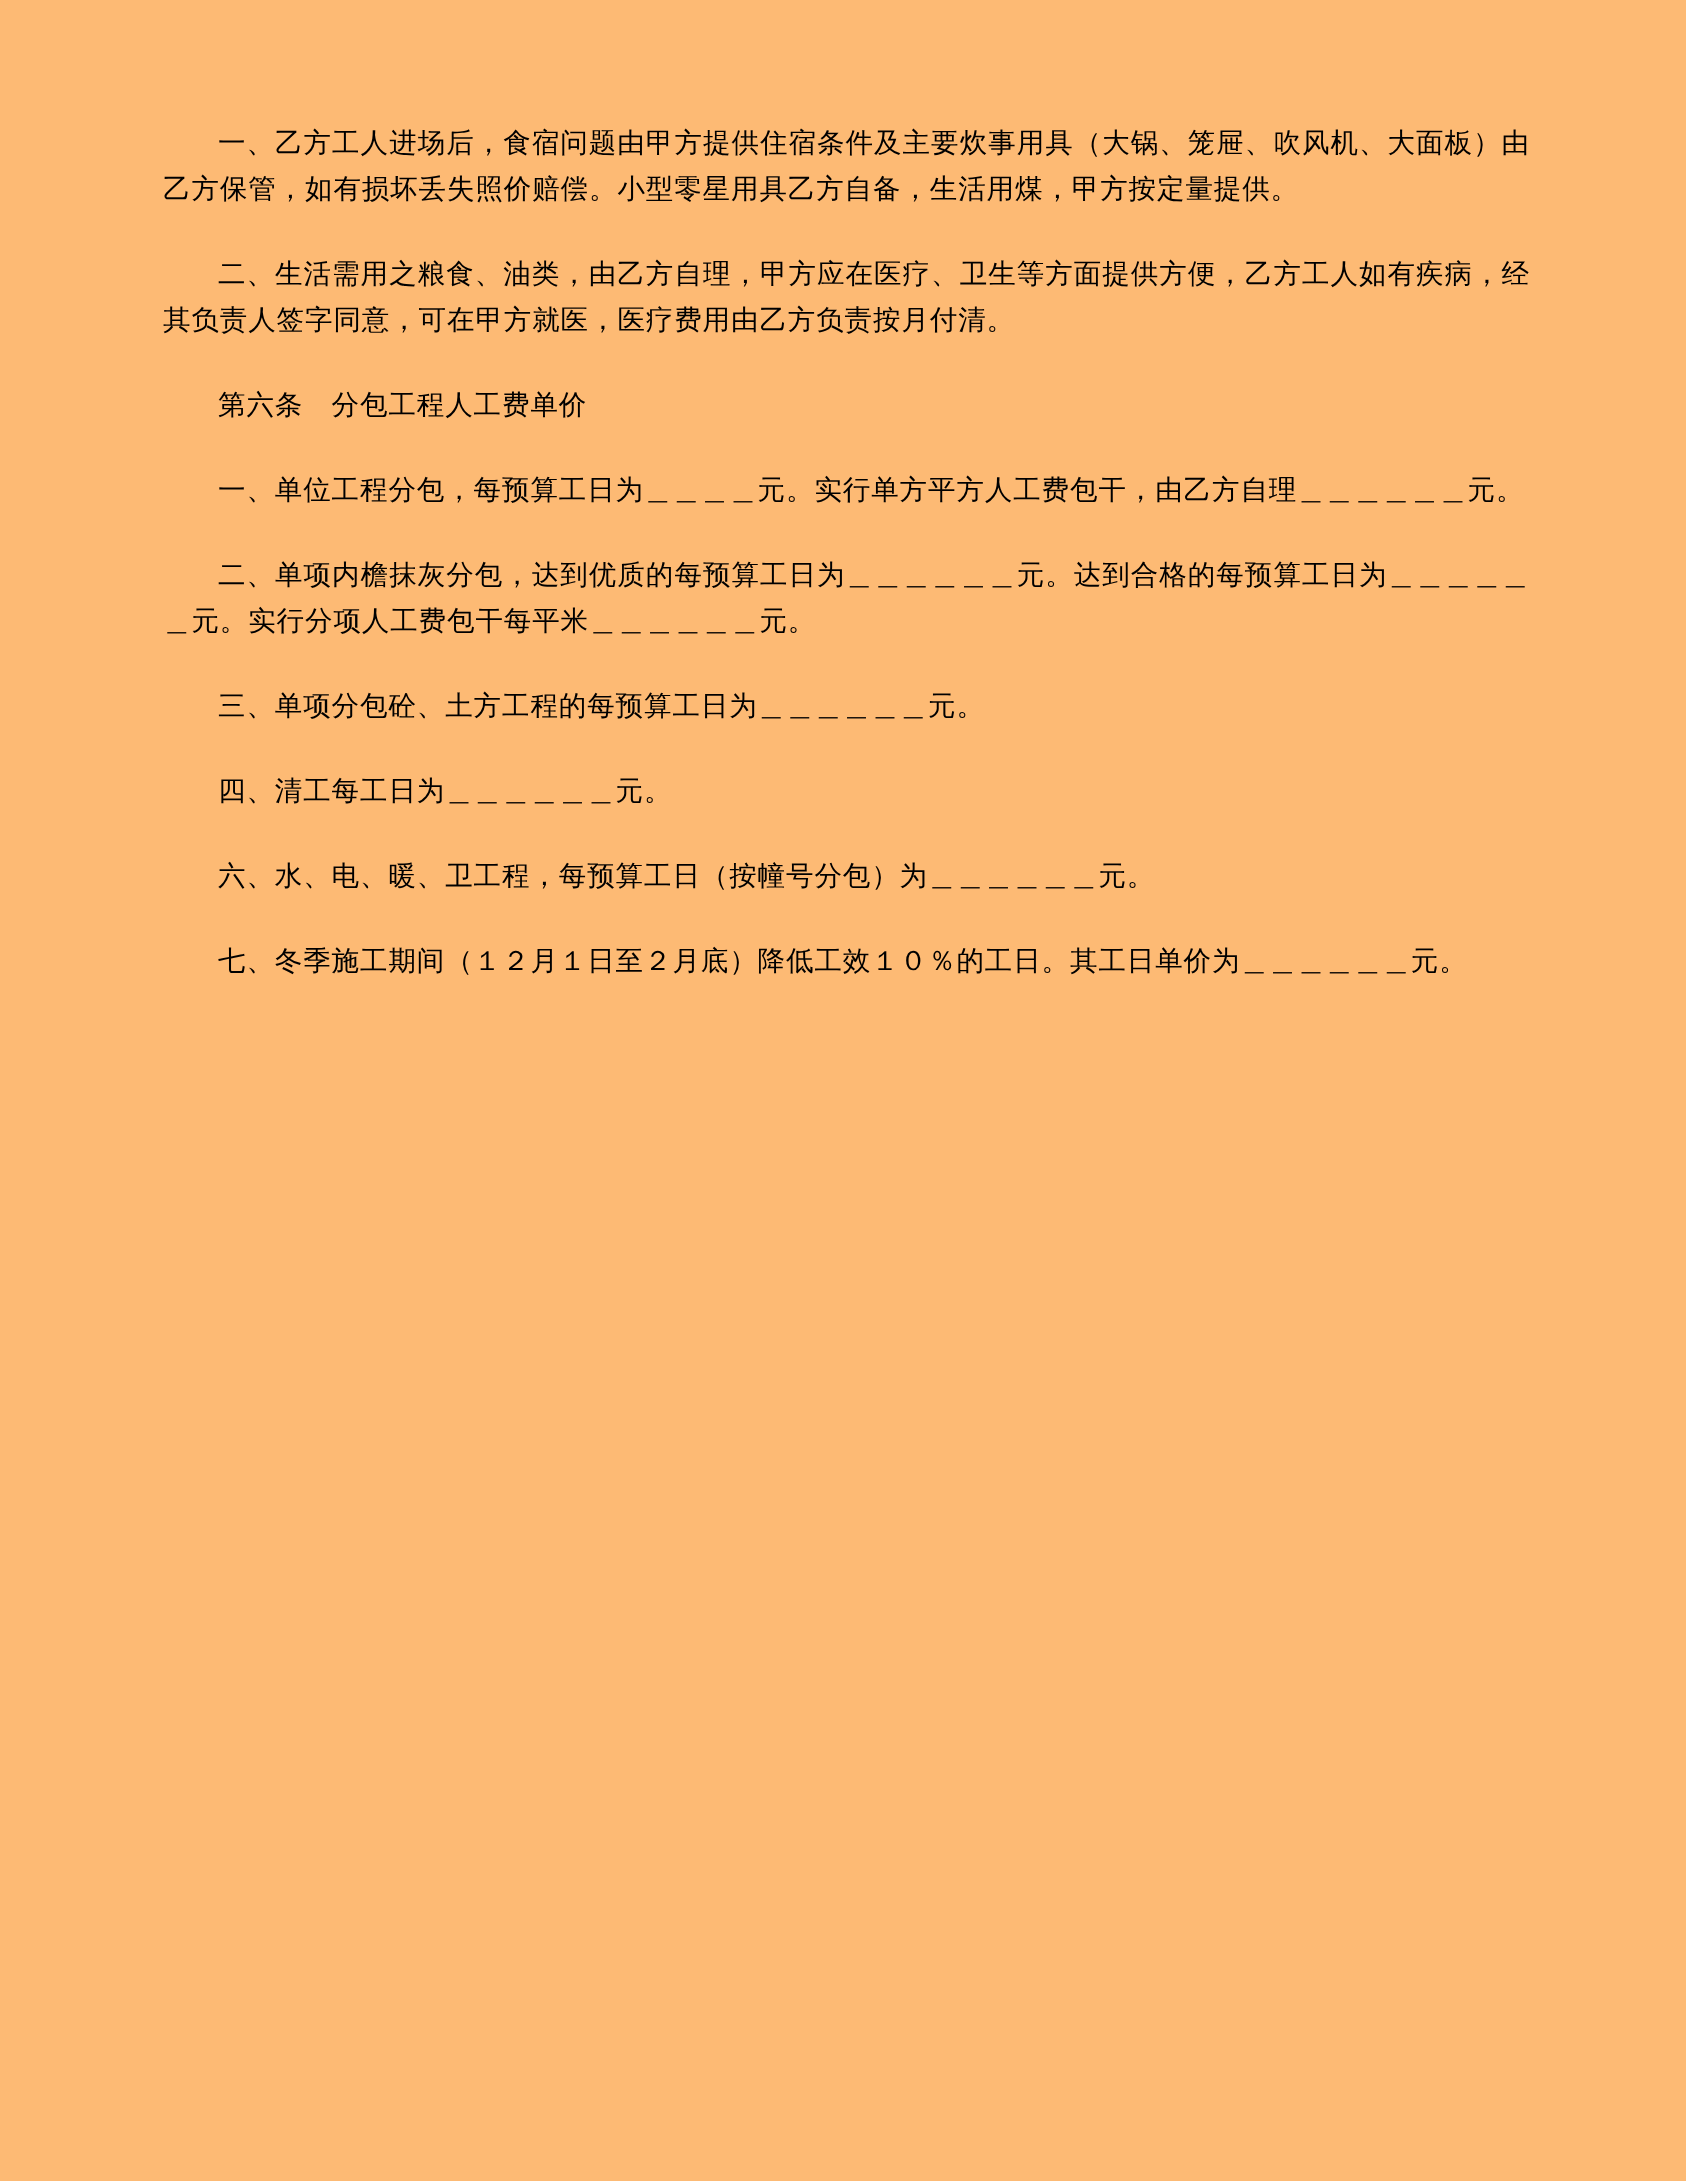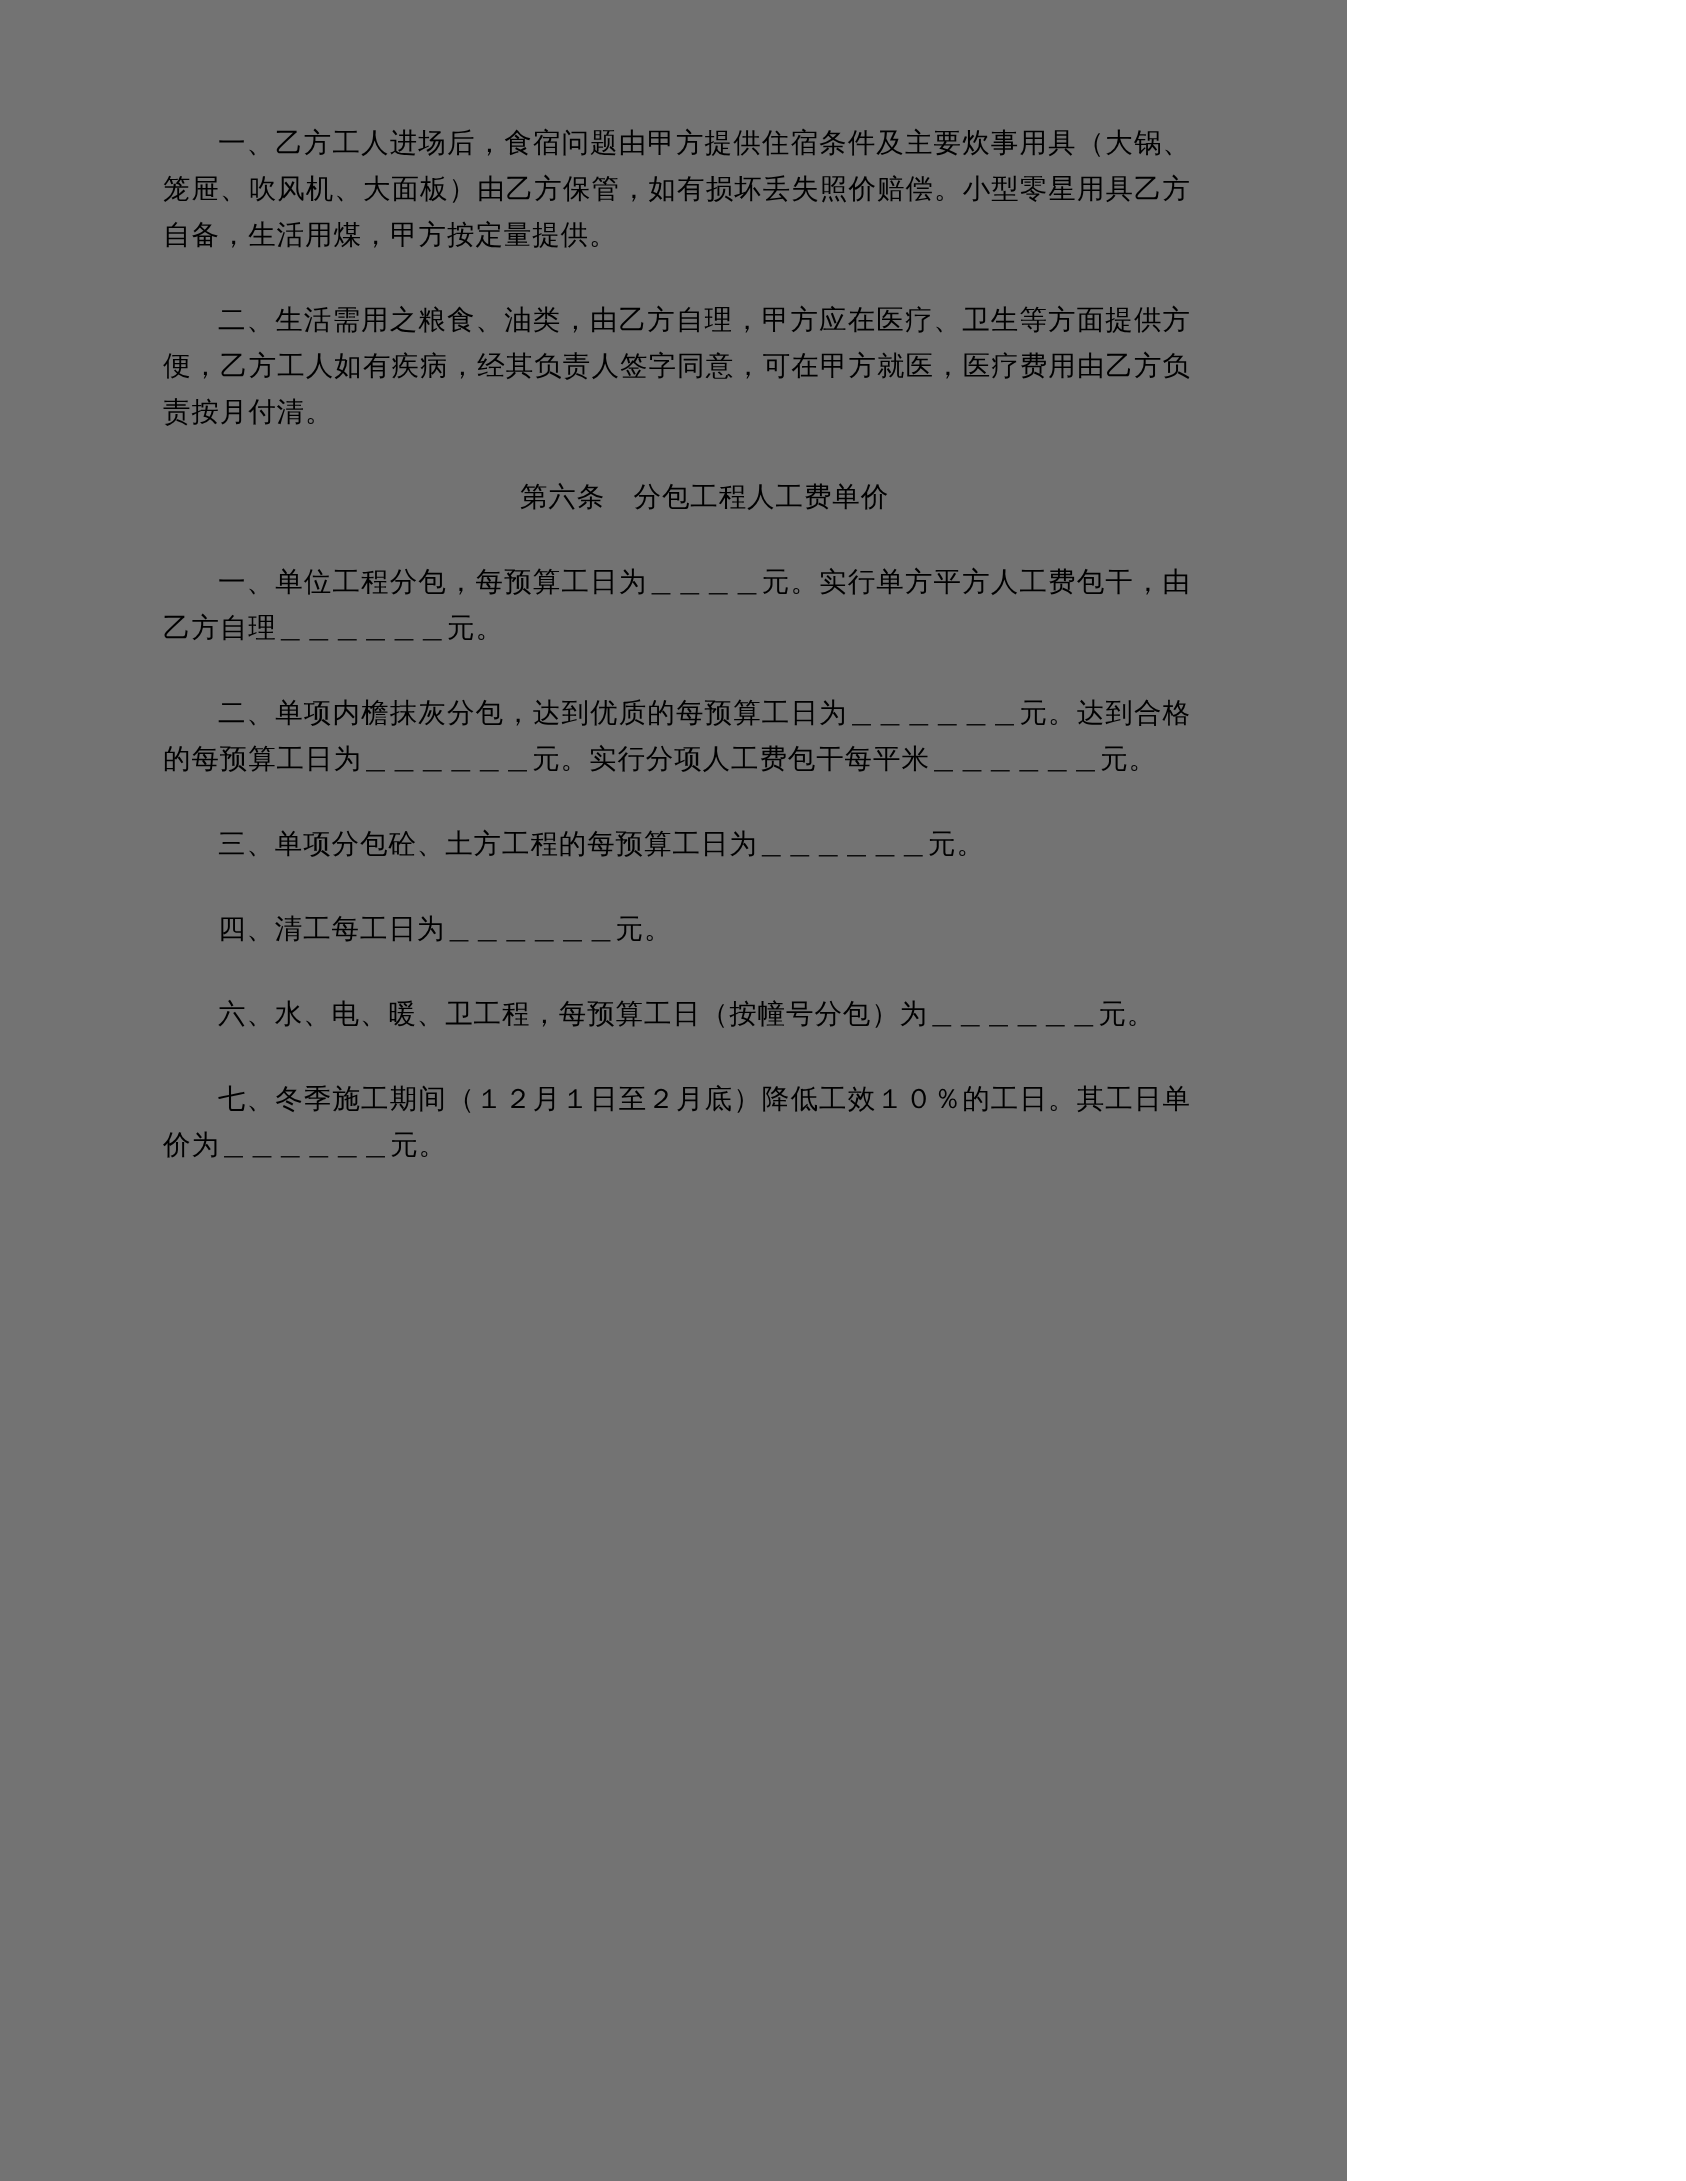--- a/index.html
+++ b/index.html
@@ -2,39 +2,39 @@
 <html style="font-size:14.7px"><head>
 <meta charset="utf-8">
 <style>
   html, body {
     margin: 0;
     padding: 0;
     background: #ffffff;
   }
   .page {
     position: relative;
-    width: 1347px;
+    width: 1686px;
     min-height: 2182px;
     box-sizing: border-box;
-    background: #737373;
+    background: #fdba74;
     padding: 119px 156px 73px 163px;
     font-family: "DejaVu Serif", "Liberation Serif", serif;
     color: #000000;
   }
   .doc-body p {
     margin: 0 0 39px 0;
     font-size: 27.5px;
     line-height: 46px;
     text-indent: 2em;
     text-align: justify;
     letter-spacing: 0.9px;
     word-break: break-all;
   }
   .doc-body p.heading {
-    text-align: center;
+    text-align: left;
   }
 </style>
 </head>
 <body>
 
 <div class="page">
   <div class="doc-body">
     <p>一、乙方工人进场后，食宿问题由甲方提供住宿条件及主要炊事用具（大锅、笼屉、吹风机、大面板）由乙方保管，如有损坏丢失照价赔偿。小型零星用具乙方自备，生活用煤，甲方按定量提供。</p>
     <p>二、生活需用之粮食、油类，由乙方自理，甲方应在医疗、卫生等方面提供方便，乙方工人如有疾病，经其负责人签字同意，可在甲方就医，医疗费用由乙方负责按月付清。</p>
     <p class="heading">第六条　分包工程人工费单价</p>

